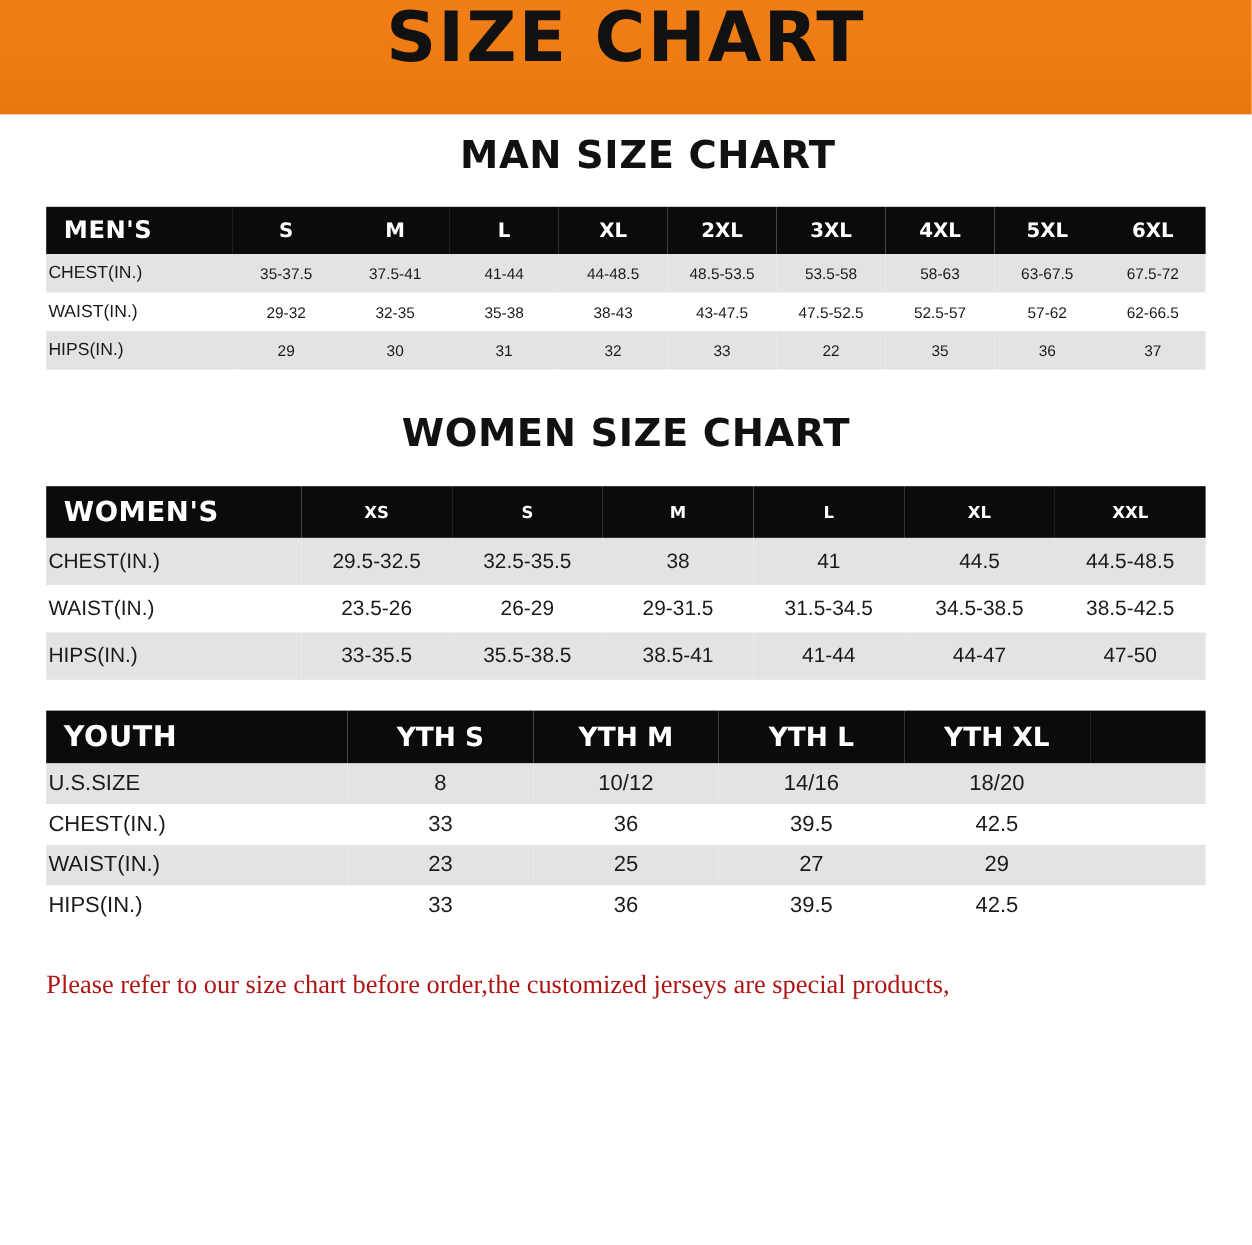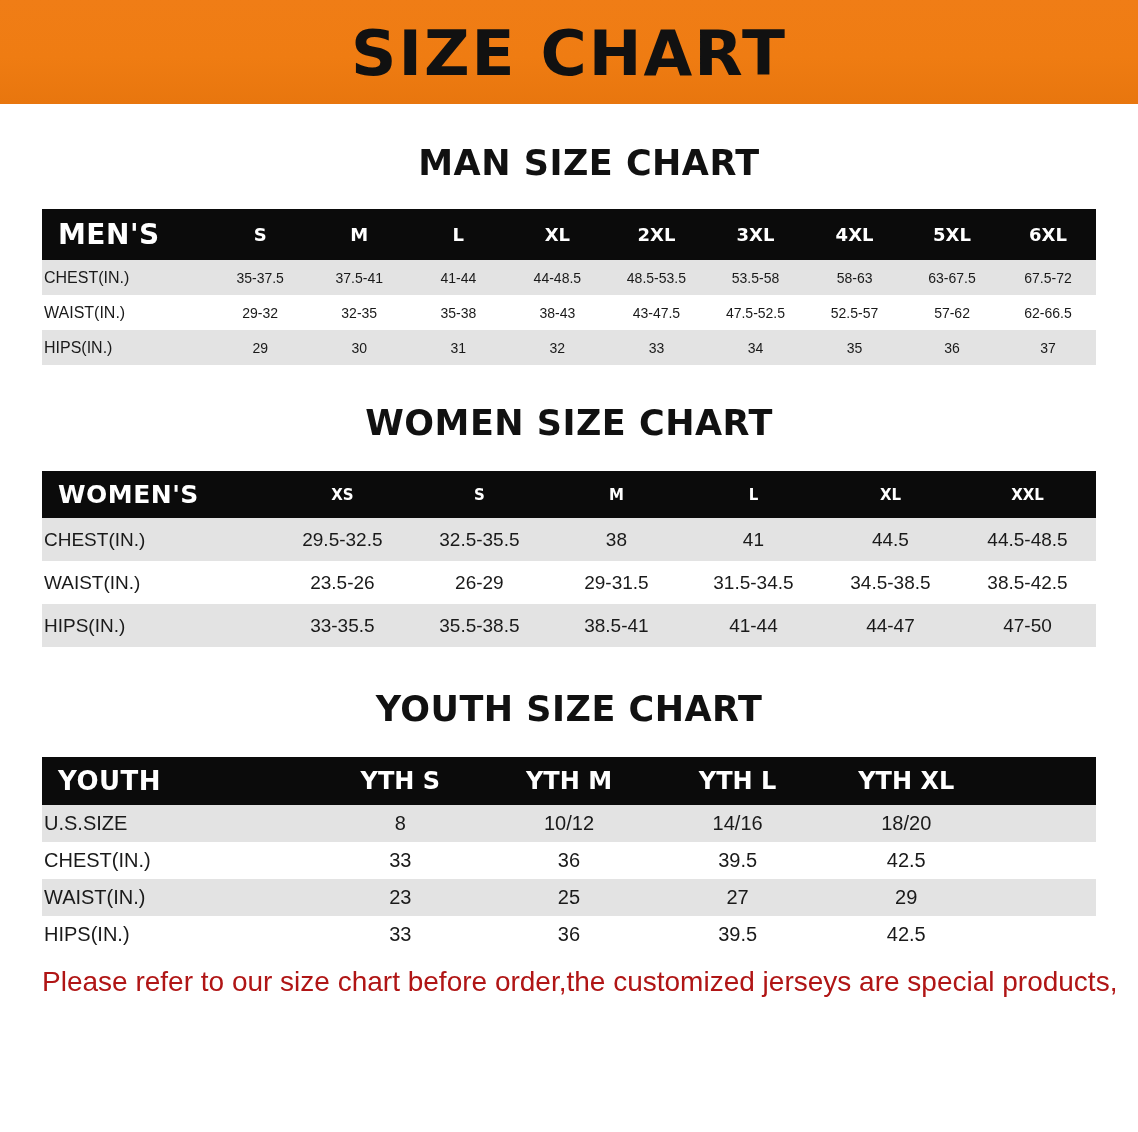--- a/index.html
+++ b/index.html
@@ -19,21 +19,21 @@
     height: 1132px;
     position: relative;
     background: #ffffff;
   }
 
   
   .banner {
     height: 104px;
     background: linear-gradient(to bottom, #f07d16 0%, #ef7c12 55%, #e8760e 100%);
     display: flex;
-    align-items: center;
+    align-items: flex-start;
     justify-content: center;
   }
   .banner-title {
     font-family: "DejaVu Sans", sans-serif;
     font-weight: 700;
     font-size: 63px;
     letter-spacing: 2px;
     color: #111111;
     line-height: 1;
     margin-top: 2px;
@@ -41,21 +41,21 @@
 
   
   .section-heading {
     text-align: center;
     font-family: "DejaVu Sans", sans-serif;
     font-weight: 700;
     font-size: 35px;
     letter-spacing: 0.5px;
     color: #111111;
   }
-  .heading-man    { margin-top: 39px; padding-left: 40px; }
+  .heading-man    { margin-top: 18px; padding-left: 40px; }
   .heading-women  { margin-top: 38px; }
   .heading-youth  { margin-top: 42px; }
 
   
   .table-wrap {
     margin: 0 42px;
   }
   .table-man   { margin-top: 26px; }
   .table-women { margin-top: 28px; }
   .table-youth { margin-top: 28px; }
@@ -86,43 +86,43 @@
   table.size-table tbody td.rowlabel {
     text-align: left;
     padding-right: 14px;
     color: #1a1a1a;
   }
   table.size-table tbody tr.shade td { background: #e3e3e3; }
   table.size-table tbody tr.plain td { background: #ffffff; }
 
   
   .table-man thead th { font-size: 18px; }
-  .table-man thead th.rowlabel-head { font-size: 28px; }
+  .table-man thead th.rowlabel-head { font-size: 22px; }
   .table-man tbody td { font-size: 14px; }
   .table-man tbody td.rowlabel { font-size: 16px; }
   .table-man tbody tr { height: 35px; }
 
   
   .table-women thead th { font-size: 15px; }
   .table-women thead th.rowlabel-head { font-size: 25px; }
   .table-women tbody td { font-size: 19px; }
   .table-women tbody tr { height: 43px; }
 
   
   .table-youth thead th { font-size: 24px; }
   .table-youth thead th.rowlabel-head { font-size: 26px; }
   .table-youth tbody td { font-size: 20px; }
   .table-youth tbody tr { height: 34px; }
 
   
   .note {
-    margin: 10px 40px 0 42px;
+    margin: 38px 40px 0 42px;
     color: #b01515;
-    font-family: Liberation Sans, sans-serif;
-    font-size: 28px;
+    font-family: Liberation Serif, serif;
+    font-size: 24px;
     line-height: 1.35;
     text-align: left;
   }
   .note-line { display: block; white-space: nowrap; }
   .note-line2 { margin-top: 2px; }
 </style>
 </head>
 <body>
 
 <div class="page">
@@ -185,21 +185,21 @@
           <td>57-62</td>
           <td>62-66.5</td>
         </tr>
         <tr class="shade">
           <td class="rowlabel">HIPS(IN.)</td>
           <td>29</td>
           <td>30</td>
           <td>31</td>
           <td>32</td>
           <td>33</td>
-          <td>34</td>
+          <td>22</td>
           <td>35</td>
           <td>36</td>
           <td>37</td>
         </tr>
       </tbody>
     </table>
   </div>
 
   <div class="section-heading heading-women">WOMEN SIZE CHART</div>
   <div class="table-wrap table-women">
@@ -249,21 +249,20 @@
           <td>35.5-38.5</td>
           <td>38.5-41</td>
           <td>41-44</td>
           <td>44-47</td>
           <td>47-50</td>
         </tr>
       </tbody>
     </table>
   </div>
 
-  <div class="section-heading heading-youth">YOUTH SIZE CHART</div>
   <div class="table-wrap table-youth">
     <table class="size-table">
       <colgroup>
         <col style="width:26%">
           <col style="width:16%">
           <col style="width:16%">
           <col style="width:16%">
           <col style="width:16%">
           <col style="width:10%">
       </colgroup>

